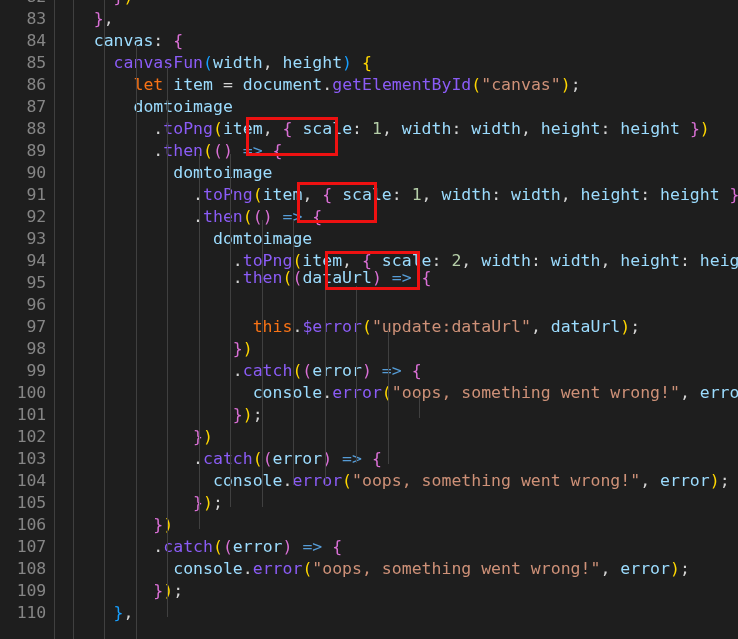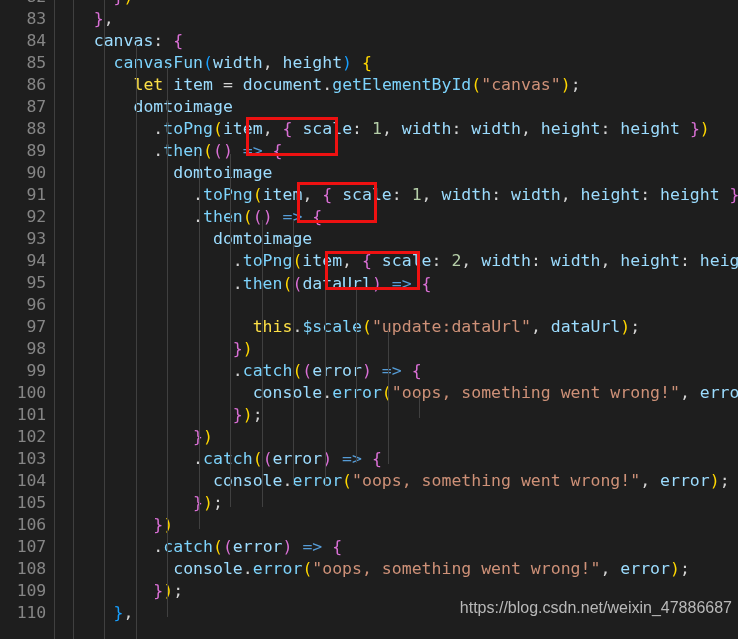--- a/index.html
+++ b/index.html
@@ -73,23 +73,23 @@
   }
   
   .guide {
     position: absolute;
     width: 1px;
     background: #404040;
     z-index: 1;
   }
 
   
-  .kw   { color: #fde047; }  
+  .kw   { color: #f97316; }  
   .var  { color: #9cdcfe; }  
-  .fn   { color: #7dd3fc; }  
+  .fn   { color: #8b5cf6; }  
   .str  { color: #ce9178; }  
   .num  { color: #b5cea8; }  
   .plain{ color: #d4d4d4; }
   .arrow{ color: #569cd6; }
   .b1   { color: #ffd700; }  
   .b2   { color: #da70d6; }  
   .b3   { color: #179fff; }  
 
   
   .redbox {
@@ -185,24 +185,24 @@
     <div class="line" style="top:162px;"><span class="plain">            </span><span class="var">domtoimage</span></div>
 
     <div class="line" style="top:184px;"><span class="plain">              .</span><span class="fn">toPng</span><span class="b1">(</span><span class="var">item</span><span class="plain">, </span><span class="b2">{</span><span class="plain"> </span><span class="var">scale</span><span class="plain">: </span><span class="num">1</span><span class="plain">, </span><span class="var">width</span><span class="plain">: </span><span class="var">width</span><span class="plain">, </span><span class="var">height</span><span class="plain">: </span><span class="var">height</span><span class="plain"> </span><span class="b2">}</span></div>
 
     <div class="line" style="top:206px;"><span class="plain">              .</span><span class="fn">then</span><span class="b1">(</span><span class="b2">(</span><span class="b2">)</span><span class="plain"> </span><span class="arrow">=&gt;</span><span class="plain"> </span><span class="b2">{</span></div>
 
     <div class="line" style="top:228px;"><span class="plain">                </span><span class="var">domtoimage</span></div>
 
     <div class="line" style="top:250px;"><span class="plain">                  .</span><span class="fn">toPng</span><span class="b1">(</span><span class="var">item</span><span class="plain">, </span><span class="b2">{</span><span class="plain"> </span><span class="var">scale</span><span class="plain">: </span><span class="num">2</span><span class="plain">, </span><span class="var">width</span><span class="plain">: </span><span class="var">width</span><span class="plain">, </span><span class="var">height</span><span class="plain">: </span><span class="var">height</span></div>
 
-    <div class="line" style="top:273px;"><span class="plain">                  .</span><span class="fn">then</span><span class="b1">(</span><span class="b2">(</span><span class="var">dataUrl</span><span class="b2">)</span><span class="plain"> </span><span class="arrow">=&gt;</span><span class="plain"> </span><span class="b2">{</span></div>
-
-
-    <div class="line" style="top:316px;"><span class="plain">                    </span><span class="kw">this</span><span class="plain">.</span><span class="fn">$scale</span><span class="b1">(</span><span class="str">"update:dataUrl"</span><span class="plain">, </span><span class="var">dataUrl</span><span class="b1">)</span><span class="plain">;</span></div>
+    <div class="line" style="top:267px;"><span class="plain">                  .</span><span class="fn">then</span><span class="b1">(</span><span class="b2">(</span><span class="var">dataUrl</span><span class="b2">)</span><span class="plain"> </span><span class="arrow">=&gt;</span><span class="plain"> </span><span class="b2">{</span></div>
+
+
+    <div class="line" style="top:316px;"><span class="plain">                    </span><span class="kw">this</span><span class="plain">.</span><span class="fn">$error</span><span class="b1">(</span><span class="str">"update:dataUrl"</span><span class="plain">, </span><span class="var">dataUrl</span><span class="b1">)</span><span class="plain">;</span></div>
 
     <div class="line" style="top:338px;"><span class="plain">                  </span><span class="b2">}</span><span class="b1">)</span></div>
 
     <div class="line" style="top:360px;"><span class="plain">                  .</span><span class="fn">catch</span><span class="b1">(</span><span class="b2">(</span><span class="var">error</span><span class="b2">)</span><span class="plain"> </span><span class="arrow">=&gt;</span><span class="plain"> </span><span class="b2">{</span></div>
 
     <div class="line" style="top:382px;"><span class="plain">                    </span><span class="var">console</span><span class="plain">.</span><span class="fn">error</span><span class="b1">(</span><span class="str">"oops, something went wrong!"</span><span class="plain">, </span><span class="var">error</span></div>
 
     <div class="line" style="top:404px;"><span class="plain">                  </span><span class="b2">}</span><span class="b1">)</span><span class="plain">;</span></div>
 
     <div class="line" style="top:426px;"><span class="plain">              </span><span class="b2">}</span><span class="b1">)</span></div>
@@ -222,15 +222,14 @@
     <div class="line" style="top:580px;"><span class="plain">          </span><span class="b2">}</span><span class="b1">)</span><span class="plain">;</span></div>
 
     <div class="line" style="top:602px;"><span class="plain">      </span><span class="b3">}</span><span class="plain">,</span></div>
 
   </div>
 
   <div class="redbox" style="left:246px; top:117px; width:92px; height:39px;"></div>
   <div class="redbox" style="left:297px; top:182px; width:80px; height:41px;"></div>
   <div class="redbox" style="left:325px; top:251px; width:95px; height:39px;"></div>
 
-  <div id="watermark">https://blog.csdn.net/weixin_47886687</div>
 
 </div>
 
 </body></html>

